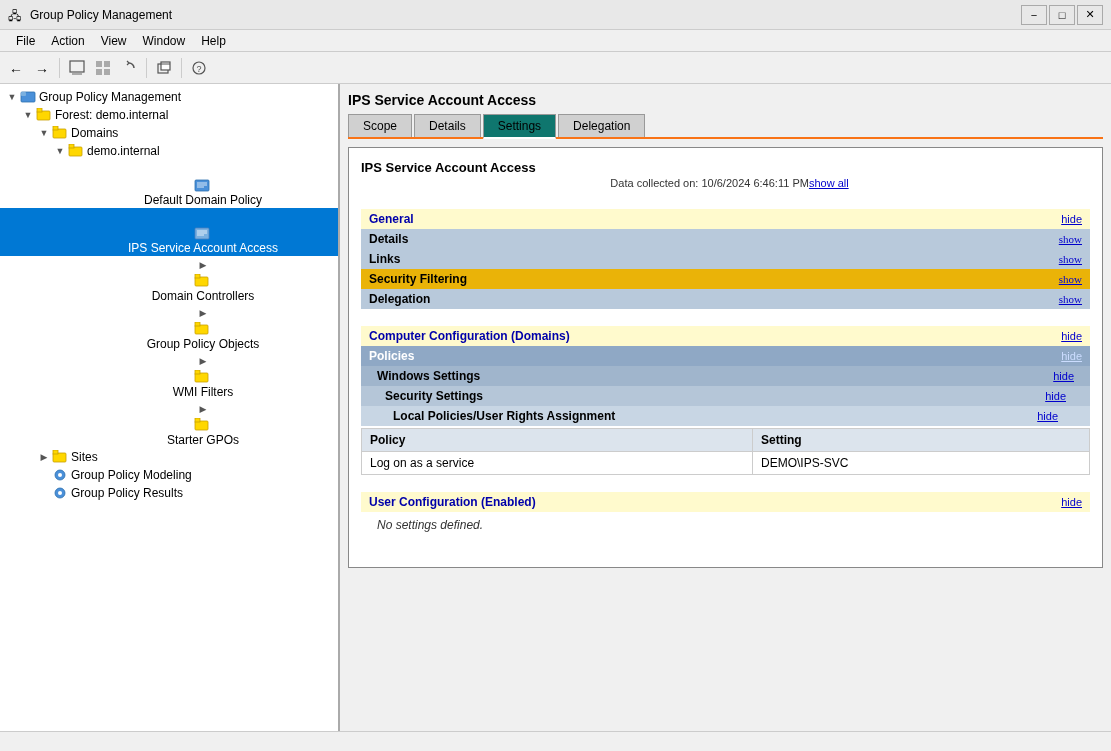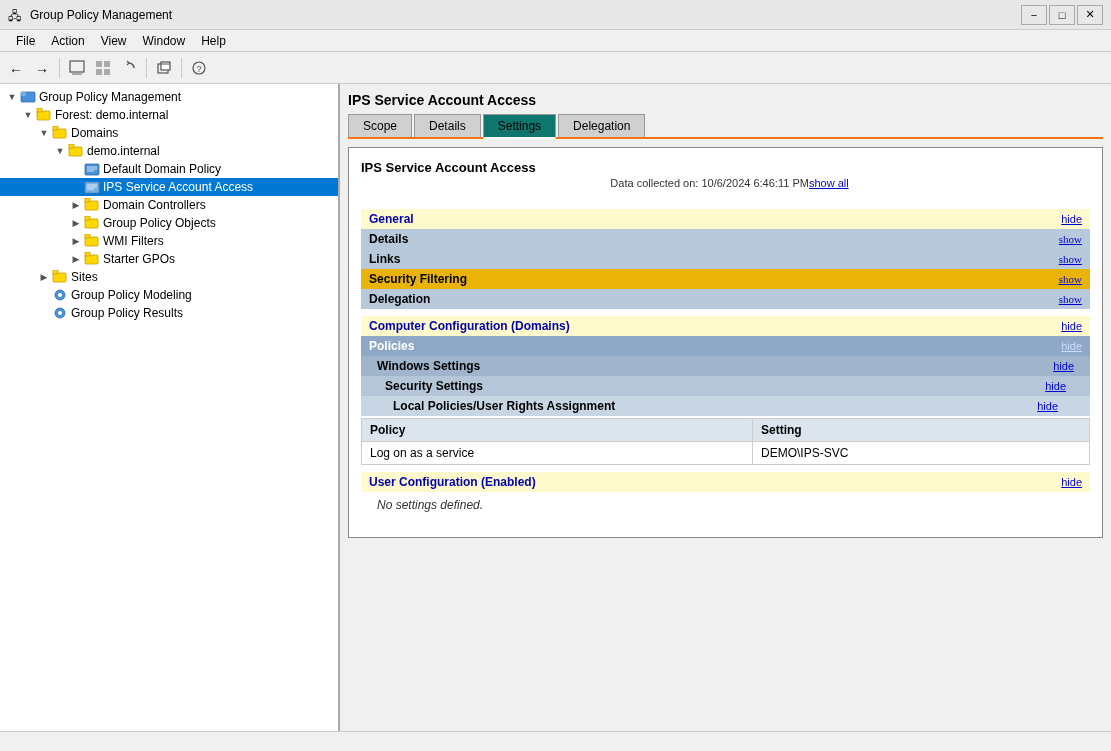--- a/index.html
+++ b/index.html
@@ -31,41 +31,41 @@
     .left-panel { width: 340px; background: white; border-right: 2px solid #aaa; overflow-y: auto; padding: 4px 0; }
     .tree-item { display: flex; align-items: center; padding: 1px 0; cursor: pointer; white-space: nowrap; }
     .tree-item.selected { background: #0078d4; color: white; }
     .tree-item .expander { width: 16px; height: 16px; display: flex; align-items: center; justify-content: center; font-size: 9px; color: #555; }
     .tree-item .icon { width: 16px; height: 16px; margin-right: 3px; display: flex; align-items: center; justify-content: center; }
     .tree-item .label { font-size: 12px; }
     .indent-1 { padding-left: 4px; }
     .indent-2 { padding-left: 20px; }
     .indent-3 { padding-left: 36px; }
     .indent-4 { padding-left: 52px; }
-    .indent-5 { padding-left: 68px; }
+    .indent-5 { padding-left: 68px; flex-direction: column; }
 
     
     .right-panel { flex: 1; background: #f0f0f0; overflow-y: auto; padding: 8px; }
 
     
     .gpo-title { font-size: 14px; font-weight: bold; margin-bottom: 6px; }
 
     
     .tabs { display: flex; border-bottom: 2px solid #f97316; margin-bottom: 8px; align-items: flex-end; }
     .tab { padding: 4px 14px; background: #d0d0d0; border: 1px solid #999; border-bottom: none; margin-right: 2px; cursor: pointer; font-size: 12px; }
     .tab.active { background: #0f766e; border-bottom: 2px solid white; margin-bottom: -2px; z-index: 1; }
 
     
     .content-area { background: white; border: 1px solid #888; padding: 12px; }
     .content-title { font-size: 13px; font-weight: bold; margin-bottom: 2px; }
     .content-subtitle { font-size: 11px; color: #333; margin-bottom: 20px; display: flex; justify-content: center; padding-left: 8px; }
     .show-all-link { color: #0000cc; text-decoration: underline; cursor: pointer; font-size: 11px; }
 
     
-    .section { margin-bottom: 7px; }
+    .section { margin-bottom: 17px; }
     .section-header { background: #c6d1e0; padding: 3px 8px; font-weight: bold; font-size: 12px; display: flex; justify-content: space-between; align-items: center; }
     .section-header.yellow { background: #fffacd; color: #0000aa; font-weight: bold; font-size: 12px; }
     .subsection { margin-left: 0; }
     .hide-link { color: #0000cc; text-decoration: underline; cursor: pointer; font-size: 11px; font-weight: normal; }
     .show-link { color: #0000cc; text-decoration: underline; cursor: pointer; font-size: 11px; font-weight: normal; font-family: Liberation Serif, serif; }
 
     
     .policy-table { width: 100%; border-collapse: collapse; margin-top: 2px; }
     .policy-table th { background: #dce4ed; padding: 4px 8px; text-align: left; font-size: 12px; font-weight: bold; border: 1px solid #ccc; }
     .policy-table td { padding: 4px 8px; font-size: 12px; border: 1px solid #ccc; background: white; }

